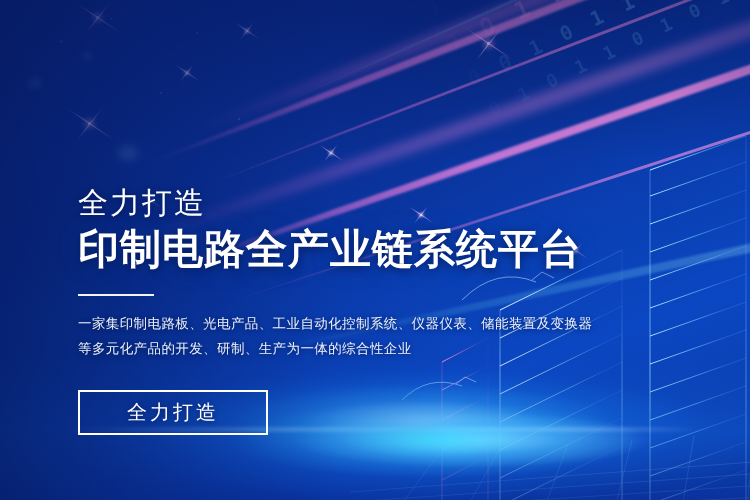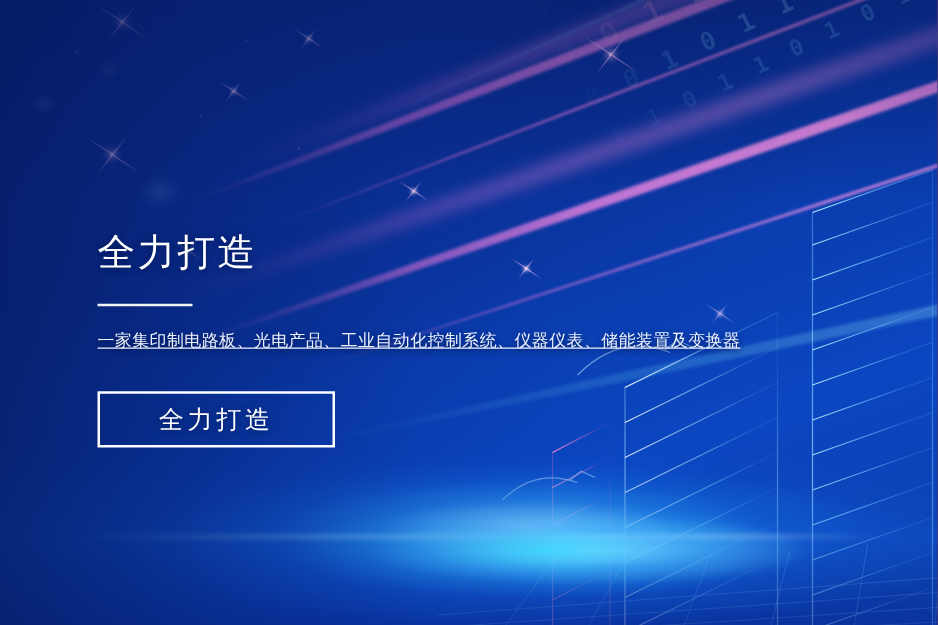--- a/index.html
+++ b/index.html
@@ -6,21 +6,21 @@
     margin: 0;
     padding: 0;
     background: #06205e;
   }
   #banner {
     position: relative;
     width: 750px;
     height: 500px;
     overflow: hidden;
     font-family: "Liberation Sans", "DejaVu Sans", sans-serif;
-    background: #701a75;
+    background: #be185d;
     user-select: none;
   }
 
   
   .layer { position: absolute; inset: 0; pointer-events: none; }
 
   #bg-base {
     background:
       radial-gradient(120% 90% at 12% 0%,  #0b2f8f 0%, #0a2f93 35%, rgba(10,47,147,0) 70%),
       linear-gradient(160deg, #0a2c8d 0%, #0a3bab 48%, #0b47c2 72%, #0a3aa6 100%);
@@ -181,21 +181,21 @@
     opacity: .95;
   }
   #desc {
     margin-top: 16px;
     color: #eef4ff;
     font-size: 13.5px;
     line-height: 1.85;
     letter-spacing: .4px;
     text-shadow: 0 1px 5px rgba(2,18,70,.8);
   }
-  #desc div { white-space: nowrap; text-decoration: underline; }
+  #desc div { white-space: nowrap; }
 
   #cta {
     display: flex;
     align-items: center;
     justify-content: center;
     margin-top: 28px;
     width: 190px;
     height: 45px;
     border: 2px solid #ffffff;
     color: #ffffff;
@@ -382,20 +382,22 @@
     <div class="beam cyan" style="top:352px; transform: rotate(-12deg); left:240px; opacity:.35;"></div>
   </div>
 
   <div id="burst-streak"></div>
   <div id="burst"></div>
   <div class="layer" id="bg-horizon"></div>
   <div class="layer" id="bg-vignette"></div>
 
   <div id="content">
     <div id="eyebrow">全力打造</div>
+    <div id="headline">印制电路全产业链系统平台</div>
     <div id="divider"></div>
     <div id="desc">
       <div>一家集印制电路板、光电产品、工业自动化控制系统、仪器仪表、储能装置及变换器</div>
+      <div>等多元化产品的开发、研制、生产为一体的综合性企业</div>
     </div>
     <div id="cta">全力打造</div>
   </div>
 
 </div>
 
 </body></html>

